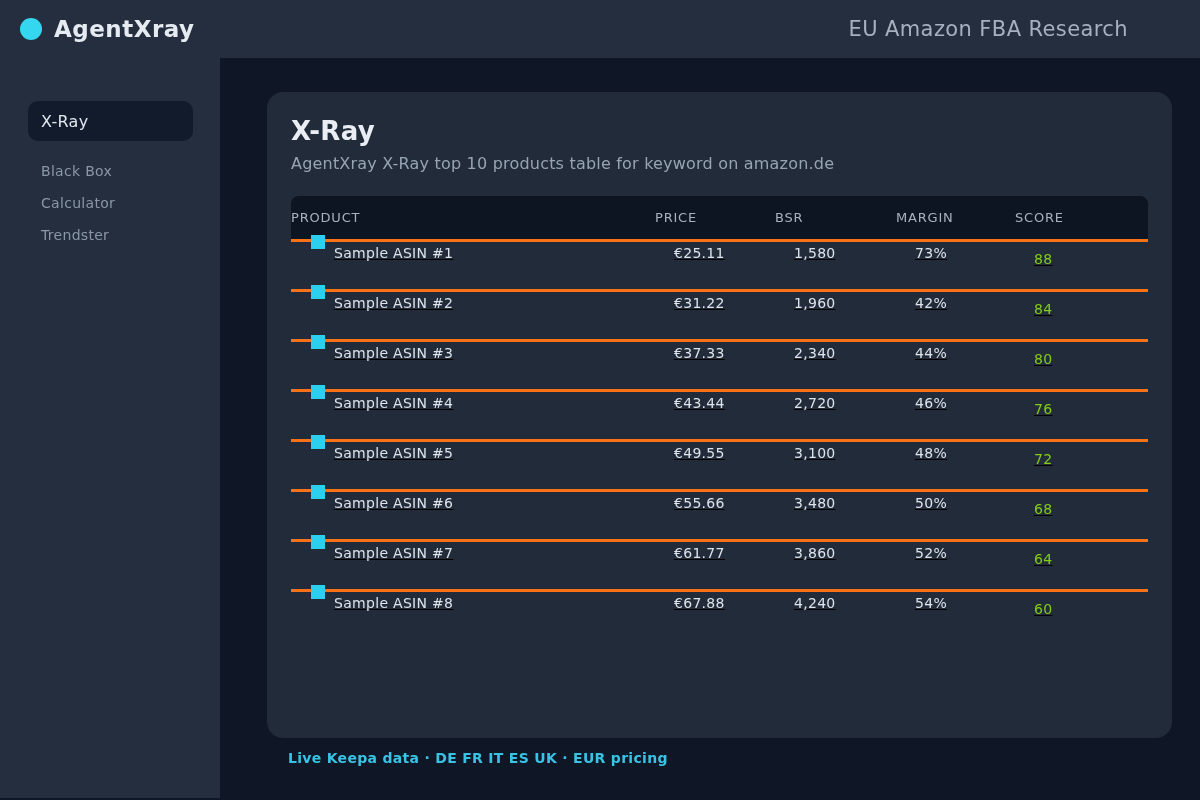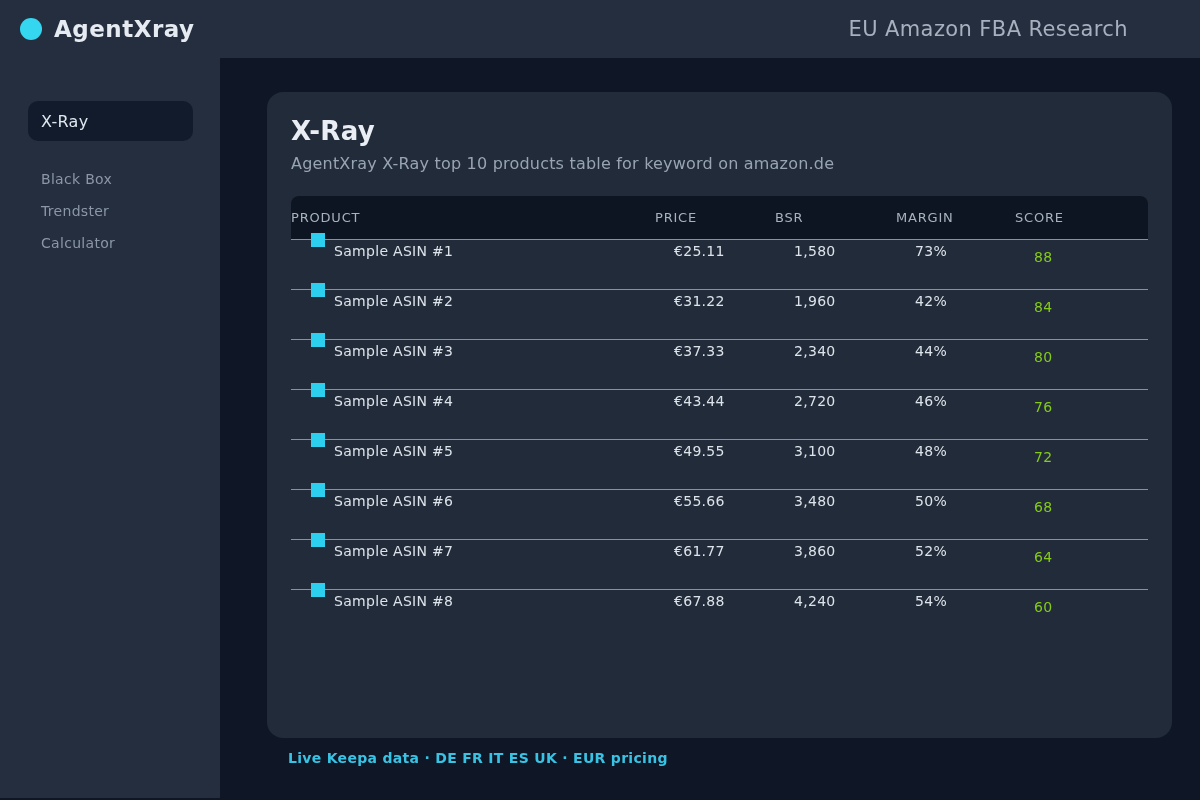--- a/index.html
+++ b/index.html
@@ -41,21 +41,21 @@
   }
   .nav-active-pill {
     margin: 0 27px 0 28px; height: 40px; border-radius: 10px;
     background: #111b2b;
     display: flex; align-items: center; padding-left: 13px;
     font-size: 16px; color: #dfe6ee; letter-spacing: 0.3px;
     cursor: pointer;
   }
   .nav-list { margin-top: 14px; }
   .nav-item {
-    height: 32px; display: flex; align-items: flex-end;
+    height: 32px; display: flex; align-items: center;
     padding-left: 41px; font-size: 14px; color: #8b96a6;
     letter-spacing: 0.3px; cursor: pointer;
   }
 
   
   .main {
     flex: 1; height: 742px;
     padding: 34px 28px 0 32px;
   }
   .card {
@@ -78,26 +78,27 @@
     border-radius: 8px 8px 0 0;
     display: grid;
     grid-template-columns: 364px 120px 121px 119px 1fr;
     align-items: center;
   }
   .th {
     font-size: 13px; color: #a8b2bf; letter-spacing: 0.8px;
   }
   .trow {
     height: 50px;
-    border-top: 1px solid #f97316;
+    border-top: 3px solid #f97316;
     display: grid;
     grid-template-columns: 364px 120px 121px 119px 1fr;
     align-items: start;
     padding-left: 19px;
     cursor: pointer;
+    text-decoration: underline;
   }
   .product-cell { display: flex; align-items: flex-start; }
   .thumb {
     width: 14px; height: 14px;
     background: #2cd0ee;
     margin: -7px 9px 0 1px;
     flex: 0 0 14px;
   }
   .cell-text {
     margin-top: 3px; font-size: 14px; color: #dde3eb; letter-spacing: 0.3px;
@@ -127,24 +128,24 @@
 
     <div class="sidebar">
       <div class="nav-active-pill">
         <span>X-Ray</span>
       </div>
       <div class="nav-list">
         <div class="nav-item">
           <span>Black Box</span>
         </div>
         <div class="nav-item">
+          <span>Calculator</span>
+        </div>
+        <div class="nav-item">
           <span>Trendster</span>
-        </div>
-        <div class="nav-item">
-          <span>Calculator</span>
         </div>
       </div>
     </div>
 
     <div class="main">
       <div class="card">
         <div class="page-title">X-Ray</div>
         <div class="page-subtitle">AgentXray X-Ray top 10 products table for keyword on amazon.de</div>
 
         <div class="table">

